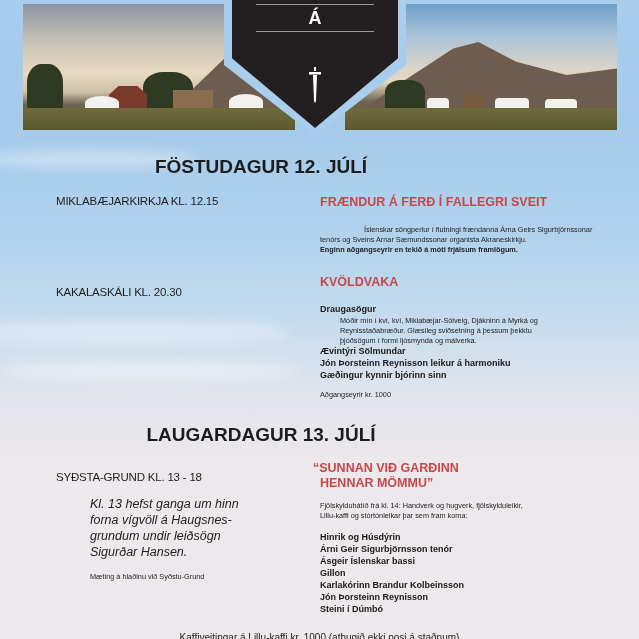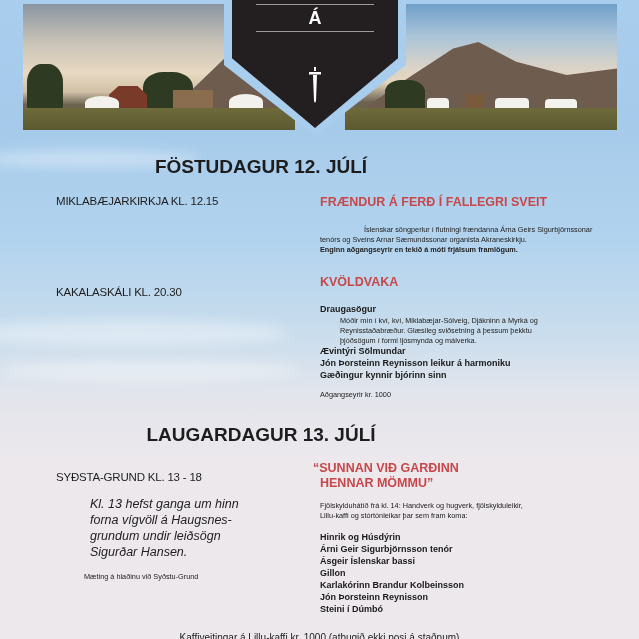--- a/index.html
+++ b/index.html
@@ -112,15 +112,15 @@
 <div class="item" style="top:555px;">Ásgeir Íslenskar bassi</div>
 <div class="item" style="top:567px;">Gillon</div>
 <div class="item" style="top:579px;">Karlakórinn Brandur Kolbeinsson</div>
 <div class="item" style="top:591px;">Jón Þorsteinn Reynisson</div>
 <div class="item" style="top:603px;">Steini í Dúmbó</div>
 
 <div class="italic" style="top:496px;">Kl. 13 hefst ganga um hinn</div>
 <div class="italic" style="top:512px;">forna vígvöll á Haugsnes-</div>
 <div class="italic" style="top:528px;">grundum undir leiðsögn</div>
 <div class="italic" style="top:544px;">Sigurðar Hansen.</div>
-<div class="small" style="top:572px;left:84px;">Mæting á hlaðinu við Syðstu-Grund</div>
+<div class="small" style="top:572px;left:90px;">Mæting á hlaðinu við Syðstu-Grund</div>
 
 <div class="footer">Kaffiveitingar á Lillu-kaffi kr. 1000 (athugið ekki posi á staðnum)</div>
 
 </body></html>

